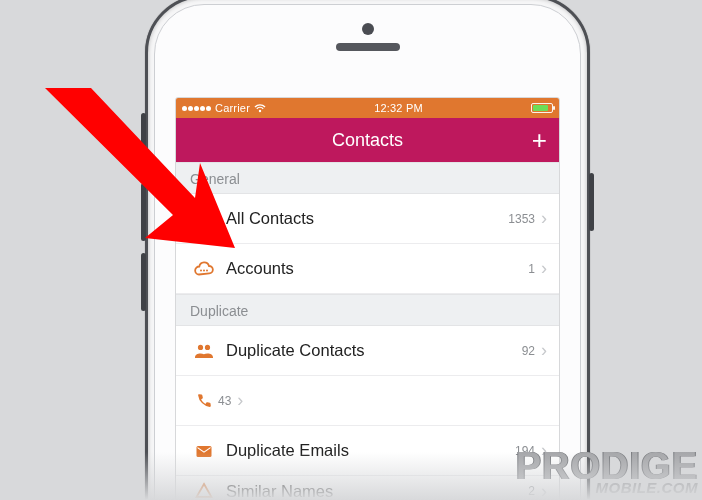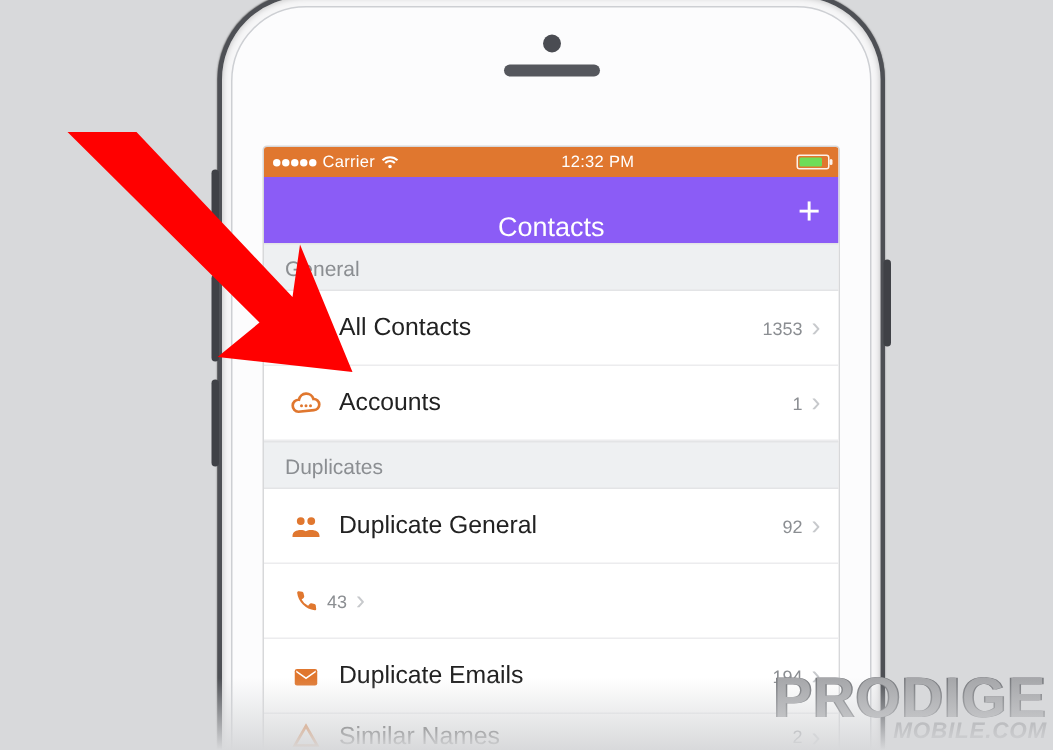--- a/index.html
+++ b/index.html
@@ -57,22 +57,22 @@
     width: 12px; height: 10px; display:inline-block; position:relative;
   }
   .wifi svg { width:12px; height:10px; display:block; }
   .battery {
     width: 22px; height: 10px; border: 1px solid rgba(255,255,255,.9); border-radius: 2px; position: relative;
   }
   .battery::after { content:""; position:absolute; right:-3px; top:2px; width:2px; height:4px; background:rgba(255,255,255,.9); border-radius:1px; }
   .battery i { position:absolute; left:1px; top:1px; bottom:1px; width: 75%; background:#6edd58; border-radius:1px; }
 
   .navbar {
-    height: 44px; background: #8b5cf6; color: #fff;
-    display:flex; align-items:flex-end; justify-content:center; position:relative;
+    height: 44px; background: #be185d; color: #fff;
+    display:flex; align-items:center; justify-content:center; position:relative;
     font-size: 18px; font-weight: 500;
     filter: blur(.3px);
   }
   .navbar .plus { position:absolute; right:12px; top:0; bottom:0; display:flex; align-items:center; font-size:26px; font-weight:300; }
 
   .section-hdr {
     background:#eef0f2; color:#8b8e92; font-size:14px; padding: 8px 14px 6px;
     border-bottom: 1px solid #e3e4e6; border-top: 1px solid #e3e4e6;
     filter: blur(.3px);
   }
@@ -173,29 +173,29 @@
                   <path fill="none" stroke="#e0772f" stroke-width="1.8" d="M6 15.5a4 4 0 0 1 .3-8A5 5 0 0 1 16 7a3.7 3.7 0 0 1 .3 7.4z"></path>
                   <path fill="#e0772f" d="M8 12.5a1 1 0 1 0 0-2 1 1 0 0 0 0 2zm3 0a1 1 0 1 0 0-2 1 1 0 0 0 0 2zm3 0a1 1 0 1 0 0-2 1 1 0 0 0 0 2z"></path>
                 </svg>
             </span>
             <span class="label">Accounts</span>
             <span class="count">1</span>
             <span class="chev">›</span>
           </div>
         </div>
 
-        <div class="section-hdr">Duplicates</div>
+        <div class="section-hdr">Duplicate</div>
         <div class="list">
           <div class="row">
             <span class="ic">
               <svg width="22" height="20" viewBox="0 0 22 20">
                   <path fill="#e0772f" d="M7.5 9a2.6 2.6 0 1 0 0-5.2A2.6 2.6 0 0 0 7.5 9zm7 0a2.6 2.6 0 1 0 0-5.2A2.6 2.6 0 0 0 14.5 9zM2 16.2c0-2.4 2.4-3.8 5.5-3.8 1.3 0 2.5.3 3.4.8.9-.5 2.1-.8 3.6-.8 3.1 0 5.5 1.4 5.5 3.8v.8H2z"></path>
                 </svg>
             </span>
-            <span class="label">Duplicate General</span>
+            <span class="label">Duplicate Contacts</span>
             <span class="count">92</span>
             <span class="chev">›</span>
           </div>
           <div class="row">
             <span class="ic">
               <svg width="20" height="20" viewBox="0 0 20 20">
                   <path fill="#e0772f" d="M5.2 3.2l2.3.3c.4.1.7.4.8.8l.5 2.1c.1.5 0 .9-.4 1.2l-1.3 1a10 10 0 0 0 4.3 4.3l1-1.3c.3-.4.8-.5 1.2-.4l2.1.5c.4.1.7.4.8.8l.3 2.3c.1.6-.4 1.1-1 1.1A13.5 13.5 0 0 1 4.1 4.2c0-.6.5-1.1 1.1-1z"></path>
                 </svg>
             </span>
             <span class="count">43</span>

